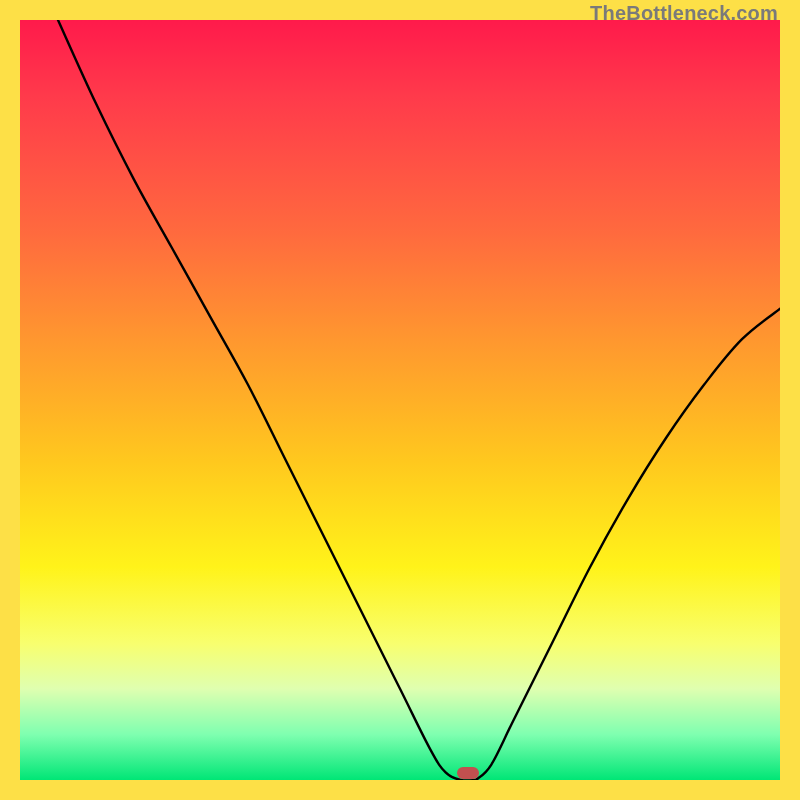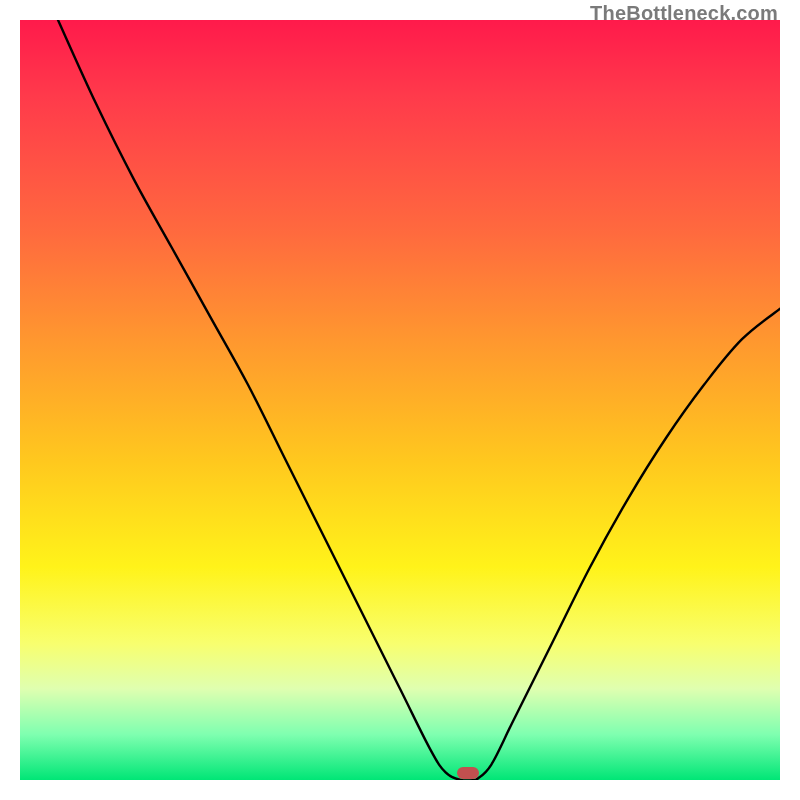--- a/index.html
+++ b/index.html
@@ -8,21 +8,21 @@
     width: 800px;
     height: 800px;
     background: #000;
     overflow: hidden;
     font-family: Arial, Helvetica, sans-serif;
   }
   .frame {
     position: relative;
     width: 800px;
     height: 800px;
-    background: #ffffff;
+    background: #fde047;
   }
   .plot {
     position: absolute;
     left: 20px;
     top: 20px;
     width: 760px;
     height: 760px;
     background: linear-gradient(
       to bottom,
       #ff1a4b 0%,

